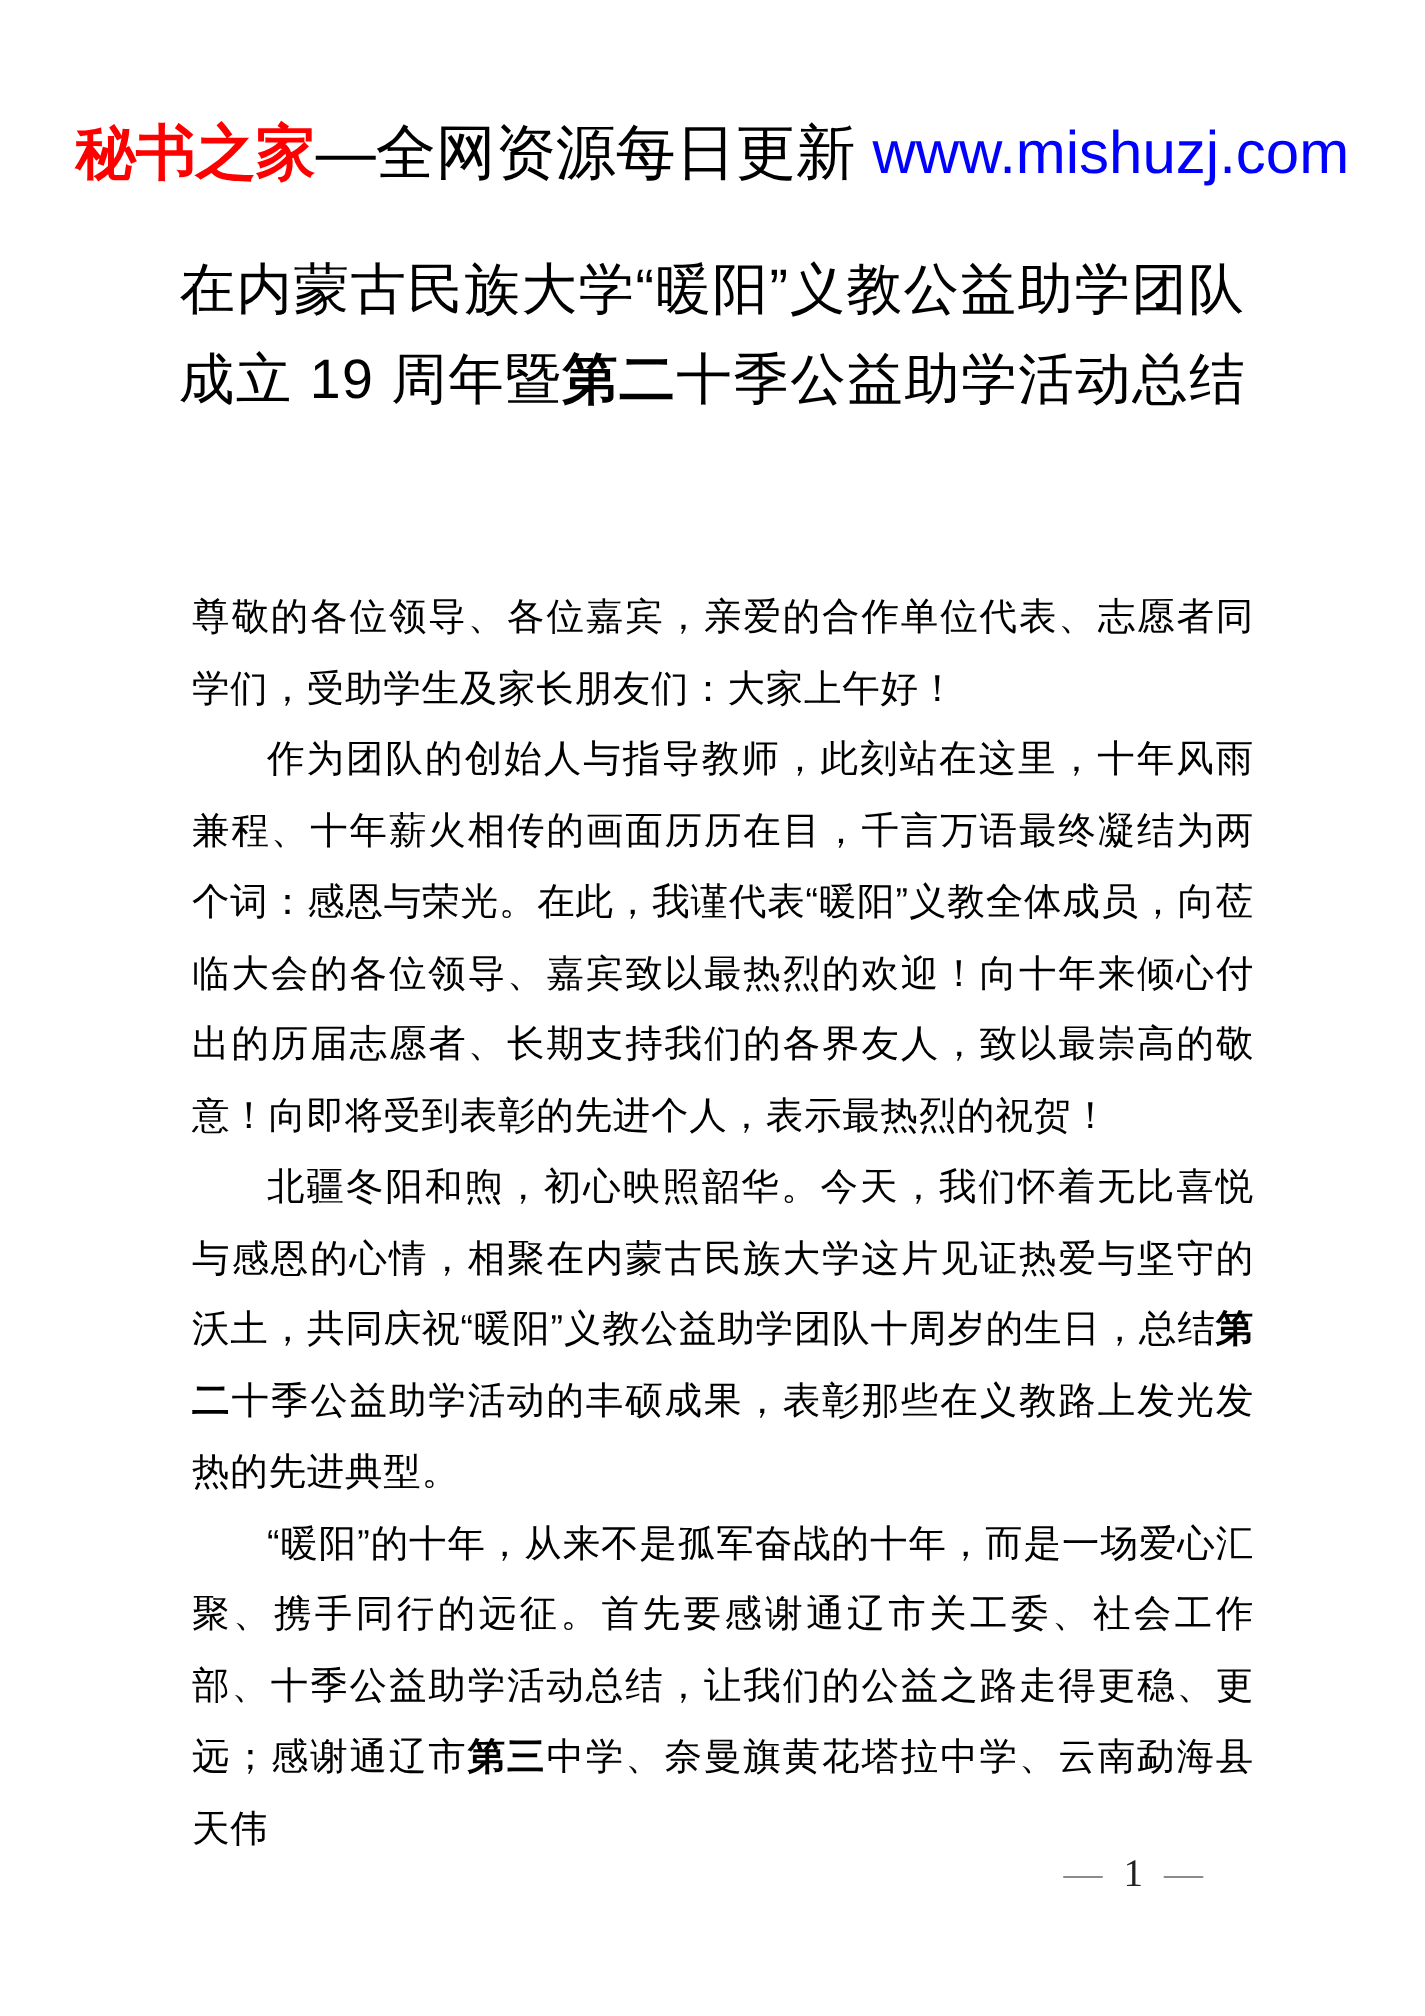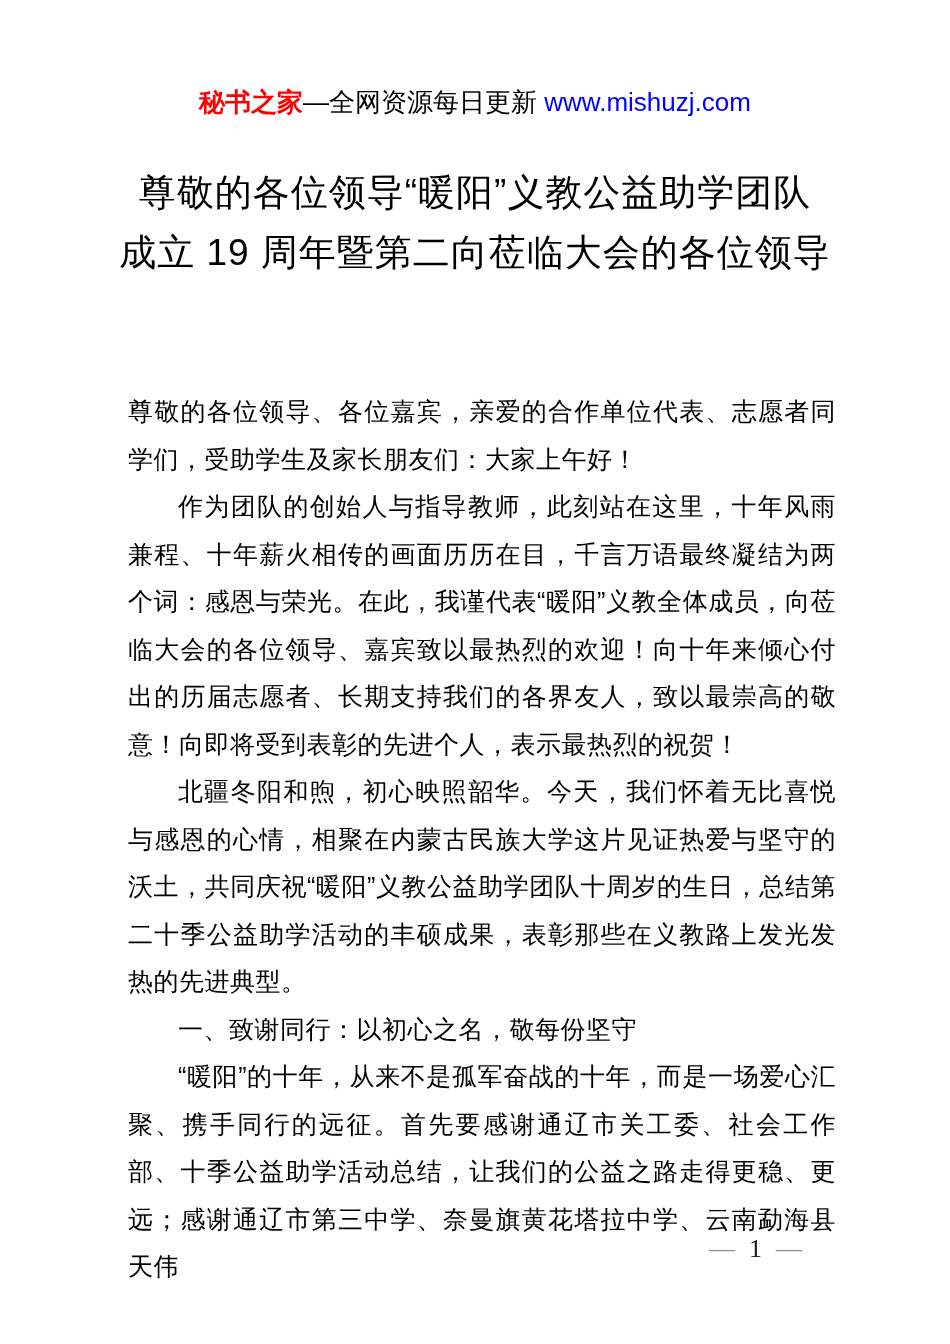--- a/index.html
+++ b/index.html
@@ -16,21 +16,21 @@
     font-family: "Liberation Sans", sans-serif;
     color: #000000;
   }
   
   .doc-header {
     position: absolute;
     top: 84px;
     left: 0;
     width: 100%;
     text-align: center;
-    font-size: 26px;
+    font-size: 40px;
     line-height: 36px;
     white-space: nowrap;
   }
   .site-name {
     color: #ff0000;
     font-weight: bold;
   }
   .header-dash, .header-tagline {
     color: #000000;
     font-weight: normal;
@@ -45,21 +45,21 @@
     top: 163px;
     left: 70px;
     right: 70px;
     text-align: center;
     font-size: 37px;
     line-height: 60px;
     font-weight: normal;
     letter-spacing: 1px;
   }
   .doc-title b, .doc-body b {
-    font-weight: normal;
+    font-weight: bold;
   }
   
   .doc-body {
     position: absolute;
     top: 352px;
     left: 128px;
     width: 708px;
     font-size: 25px;
     line-height: 47.5px;
     text-align: justify;
@@ -93,29 +93,28 @@
 </head>
 <body>
 
 <div class="page">
 
   <div class="doc-header">
     <span class="site-name">秘书之家</span><span class="header-dash">—</span><span class="header-tagline">全网资源每日更新 </span><span class="header-url">www.mishuzj.com</span>
   </div>
 
   <div class="doc-title">
-    <div><span>尊敬的各位领导“暖阳”义教公益助学团队</span></div>
-    <div><span>成立 19 周年暨</span><b>第二</b><span>向莅临大会的各位领导</span></div>
+    <div><span>在内蒙古民族大学“暖阳”义教公益助学团队</span></div>
+    <div><span>成立 19 周年暨</span><b>第二</b><span>十季公益助学活动总结</span></div>
   </div>
 
   <div class="doc-body">
     <p class="no-indent"><span>尊敬的各位领导、各位嘉宾，亲爱的合作单位代表、志愿者同学们，受助学生及家长朋友们：大家上午好！</span></p>
     <p><span>作为团队的创始人与指导教师，此刻站在这里，十年风雨兼程、十年薪火相传的画面历历在目，千言万语最终凝结为两个词：感恩与荣光。在此，我谨代表“暖阳”义教全体成员，向莅临大会的各位领导、嘉宾致以最热烈的欢迎！向十年来倾心付出的历届志愿者、长期支持我们的各界友人，致以最崇高的敬意！向即将受到表彰的先进个人，表示最热烈的祝贺！</span></p>
     <p><span>北疆冬阳和煦，初心映照韶华。今天，我们怀着无比喜悦与感恩的心情，相聚在内蒙古民族大学这片见证热爱与坚守的沃土，共同庆祝“暖阳”义教公益助学团队十周岁的生日，总结</span><b>第二</b><span>十季公益助学活动的丰硕成果，表彰那些在义教路上发光发热的先进典型。</span></p>
-    <p><span>一、致谢同行：以初心之名，敬每份坚守</span></p>
     <p><span>“暖阳”的十年，从来不是孤军奋战的十年，而是一场爱心汇聚、携手同行的远征。首先要感谢通辽市关工委、社会工作部、十季公益助学活动总结，让我们的公益之路走得更稳、更远；感谢通辽市</span><b>第三</b><span>中学、奈曼旗黄花塔拉中学、云南勐海县天伟</span></p>
   </div>
 
   <div class="doc-footer">
     <span class="dash">—</span><span class="page-num">1</span><span class="dash">—</span>
   </div>
 
 </div>
 
 </body></html>

